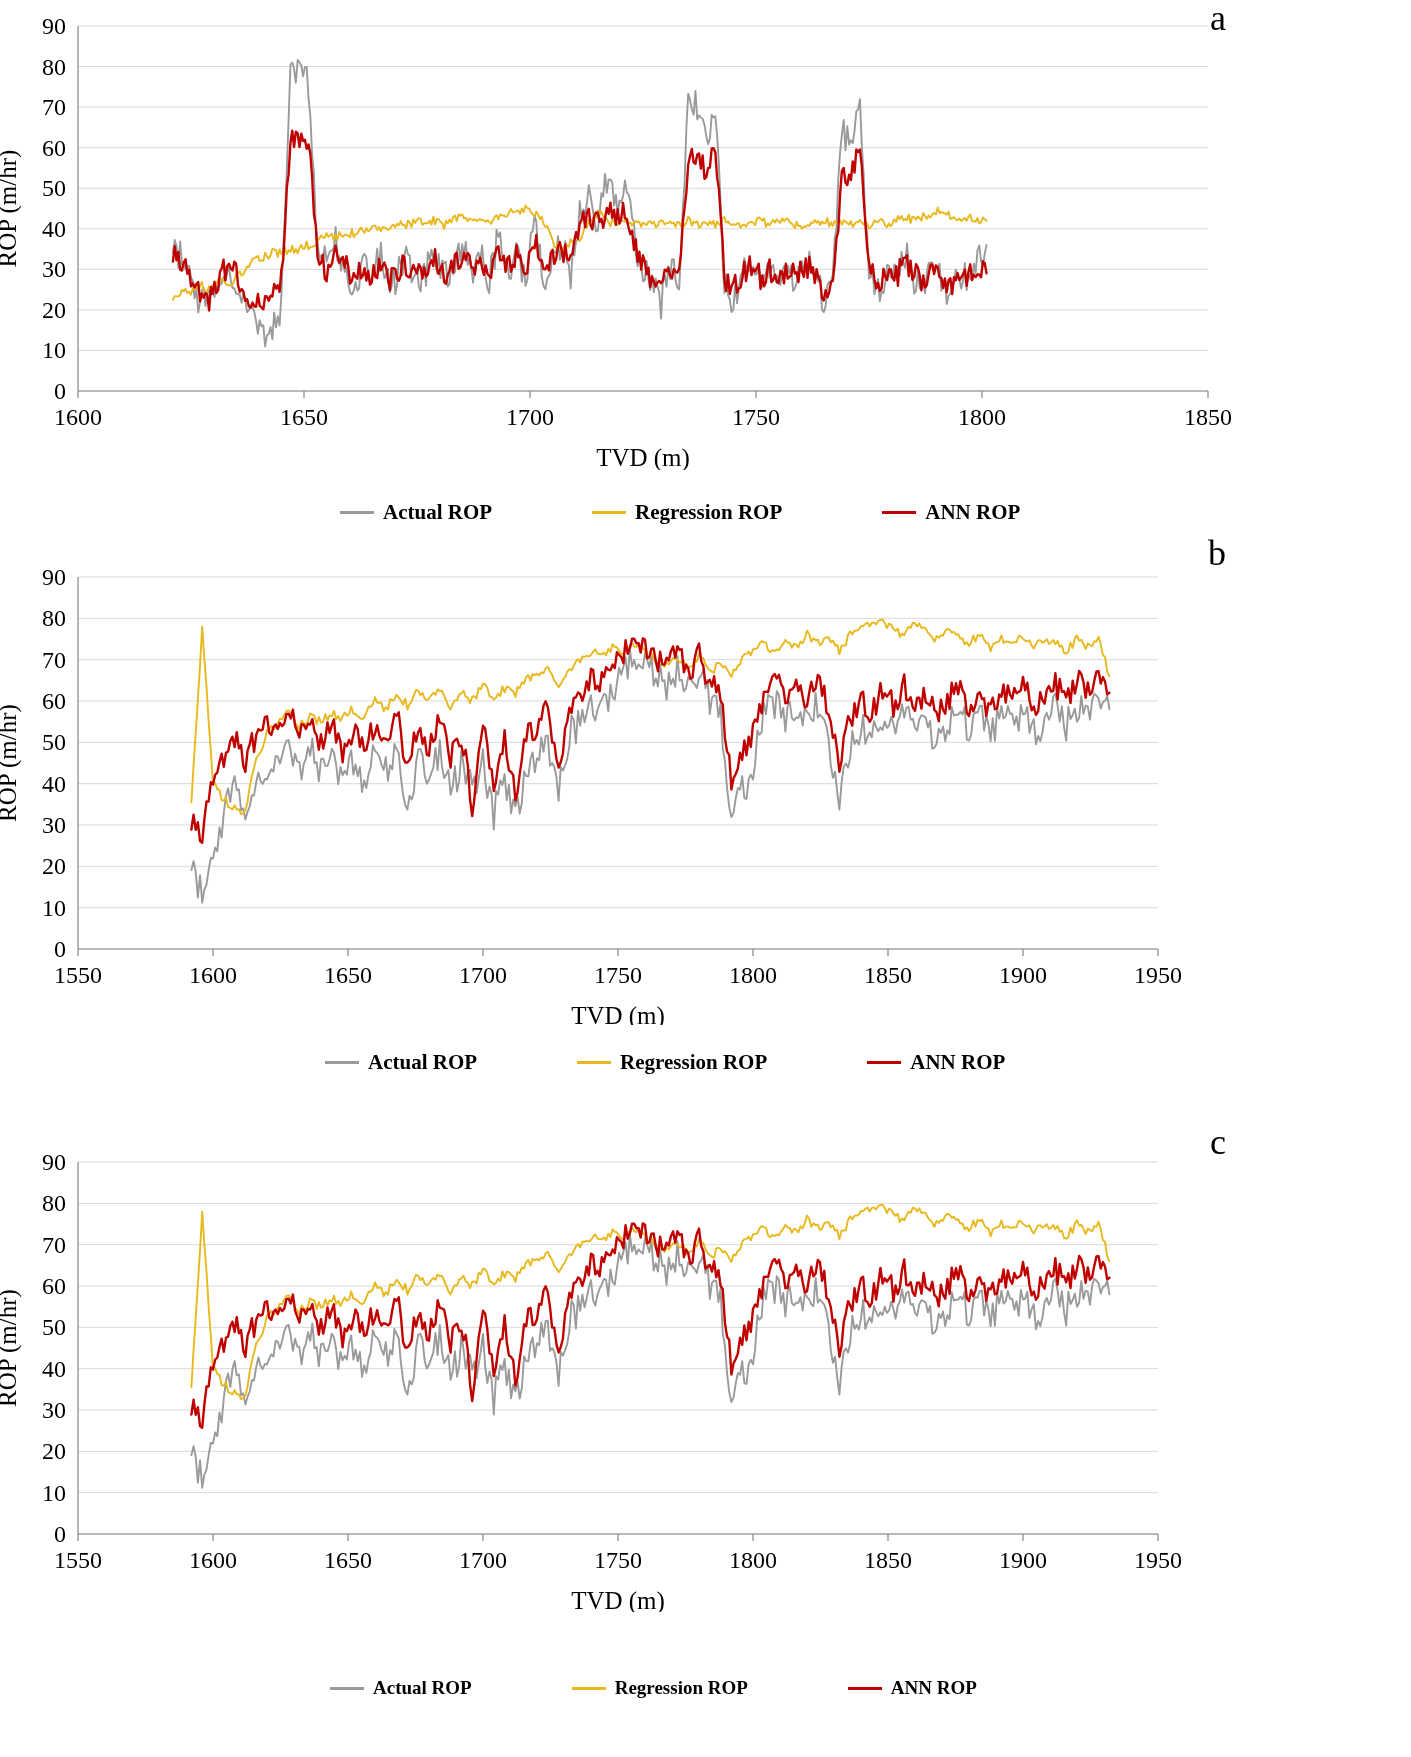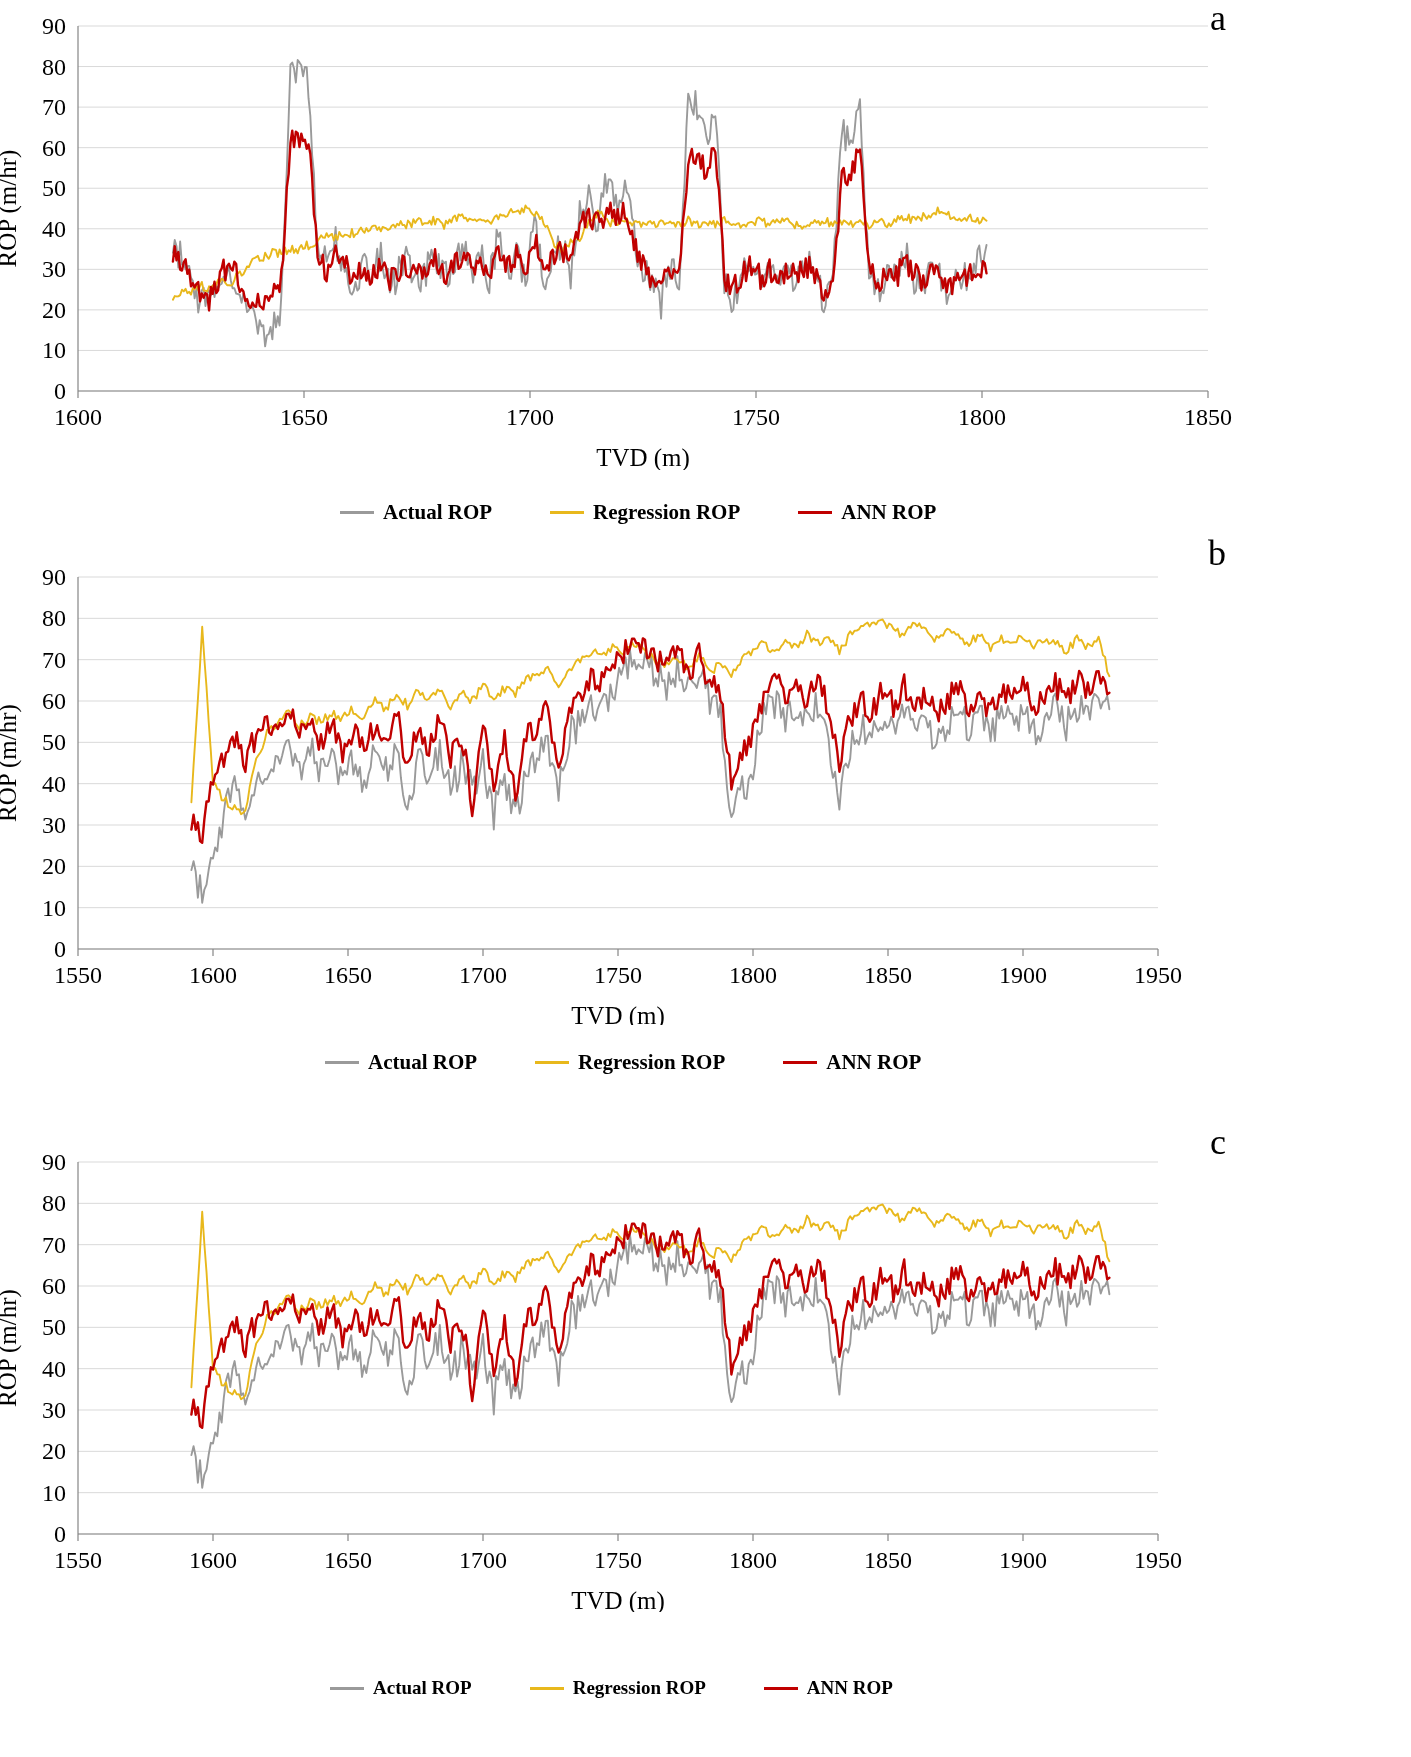--- a/index.html
+++ b/index.html
@@ -30,20 +30,21 @@
   .chart-area {
     position: relative;
   }
   .legend {
     position: absolute;
     display: flex;
     align-items: center;
     font-size: 21px;
     font-weight: bold;
     font-family: "Liberation Serif", serif;
+    gap: 42px;
   }
   .legend-item {
     display: flex;
     align-items: center;
     margin-right: 58px;
   }
   .legend-line {
     display: inline-block;
     width: 34px;
     height: 3px;

